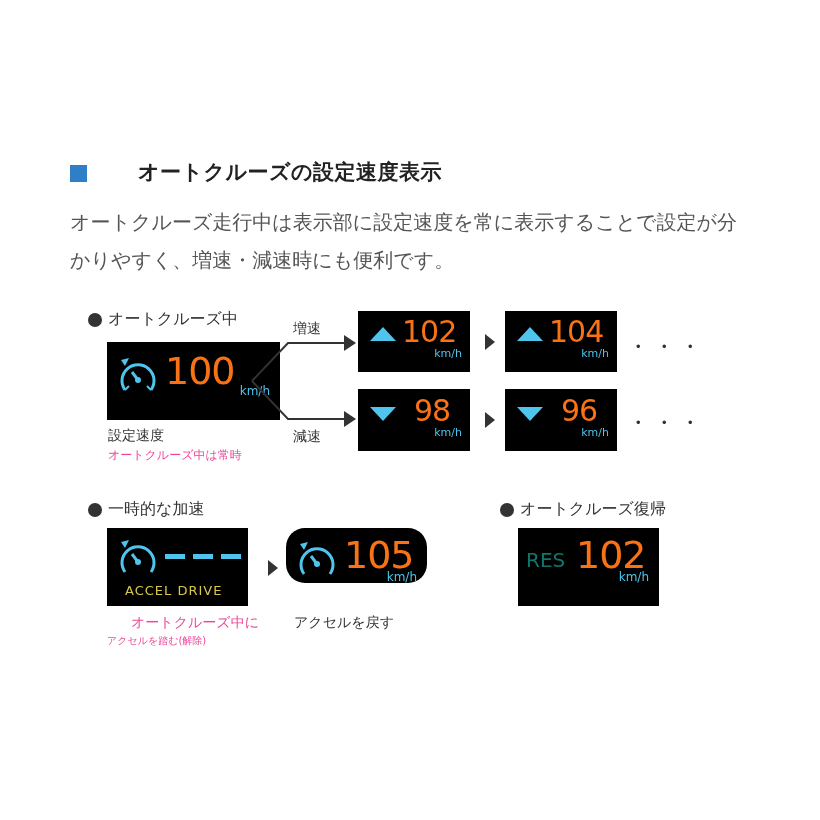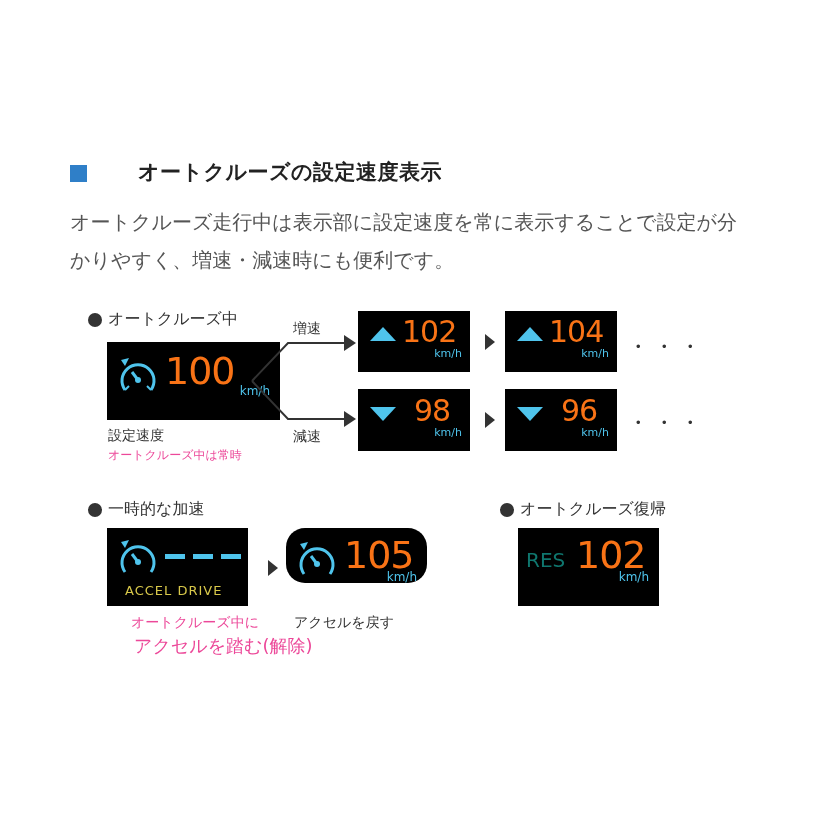--- a/index.html
+++ b/index.html
@@ -95,21 +95,21 @@
     <circle cx="21" cy="24" r="3" fill="#4fc4ec"></circle>
   </svg>
   <div class="abs" style="left:58px; top:26px; width:76px; height:5px; display:flex; gap:8px;">
     <span style="flex:1; background:#4fc4ec;"></span>
       <span style="flex:1; background:#4fc4ec;"></span>
       <span style="flex:1; background:#4fc4ec;"></span>
   </div>
   <div class="abs" style="left:18px; top:55px; font-size:13px; color:#d8c84a; letter-spacing:1px;">ACCEL DRIVE</div>
 </div>
 <div class="abs small" style="left:107px; top:614px; font-size:14px;margin-left:24px;">オートクルーズ中に</div>
-<div class="abs small" style="left:107px; top:634px; font-size:18px;margin-left:27px;">アクセルを踏む(解除)</div>
+<div class="abs small" style="left:107px; top:634px; font-size:10px;">アクセルを踏む(解除)</div>
 
 <div class="arrow-r" style="left:268px; top:560px;"></div>
 
 <div class="disp" style="left:286px; top:528px; width:141px; height:55px;border-radius:19px;">
   <svg class="abs" style="left:10px; top:12px;" width="42" height="40" viewBox="0 0 42 40">
     <polygon points="4,4 12,2 8,10" fill="#4fc4ec"></polygon>
     <path d="M8 34 A16 16 0 1 1 34 34" stroke="#4fc4ec" stroke-width="3" fill="none"></path>
     <line x1="21" y1="24" x2="15" y2="16" stroke="#4fc4ec" stroke-width="3"></line>
     <circle cx="21" cy="24" r="3" fill="#4fc4ec"></circle>
   </svg>

